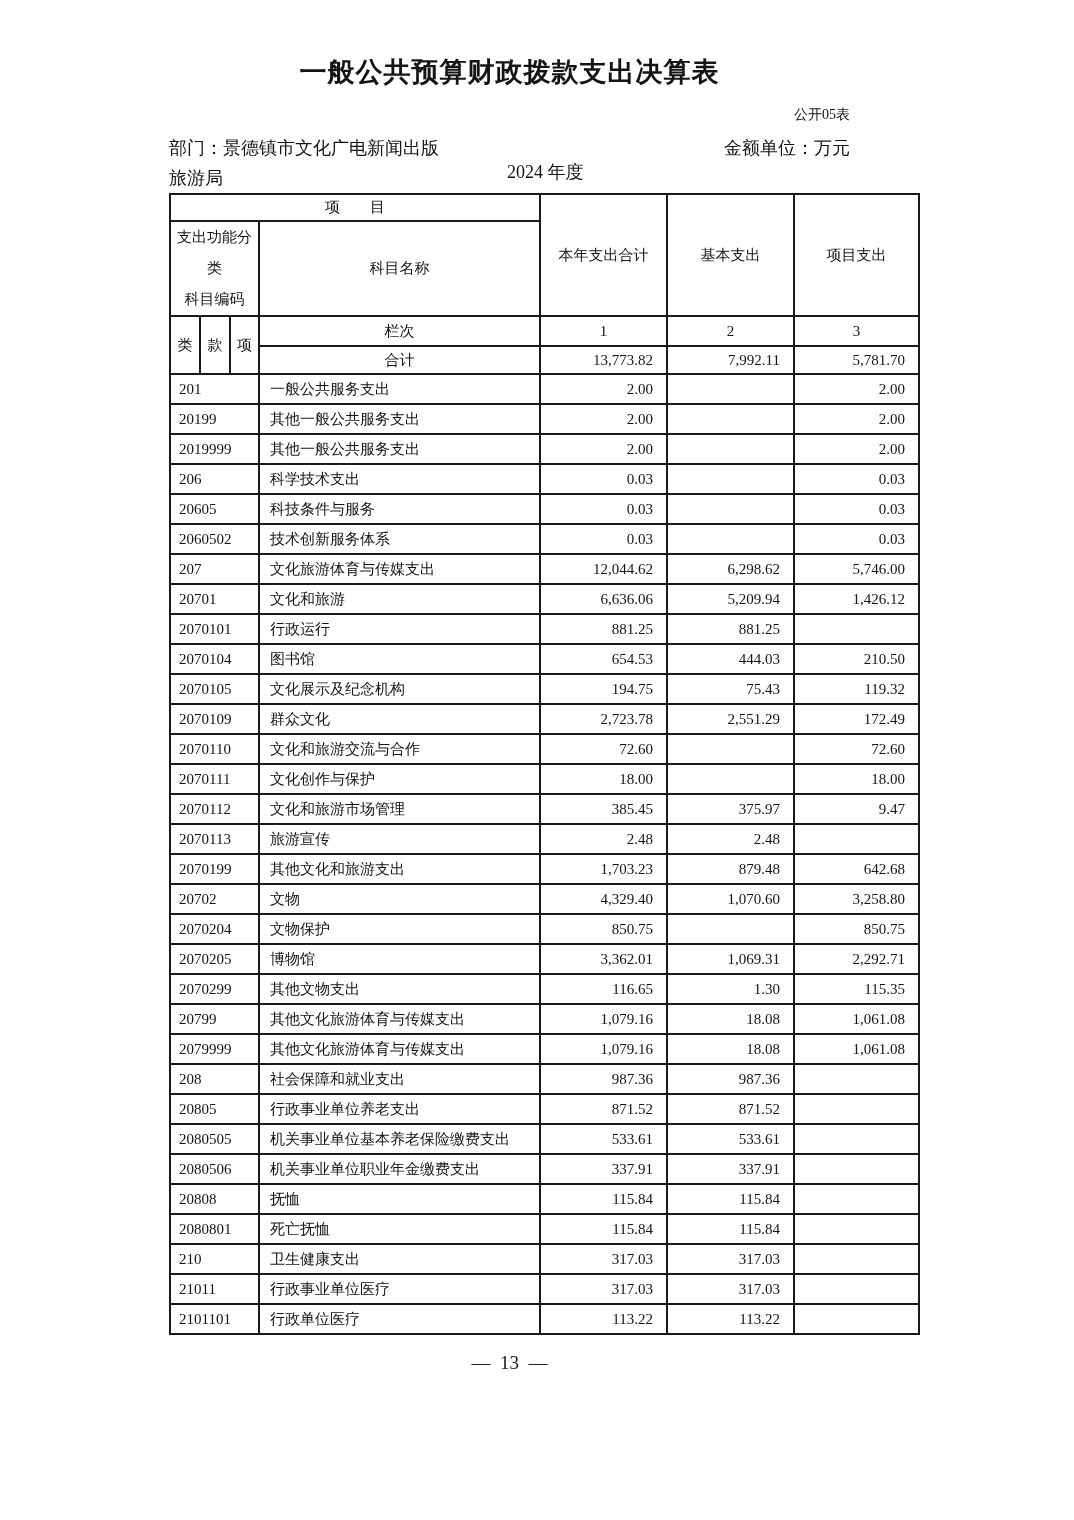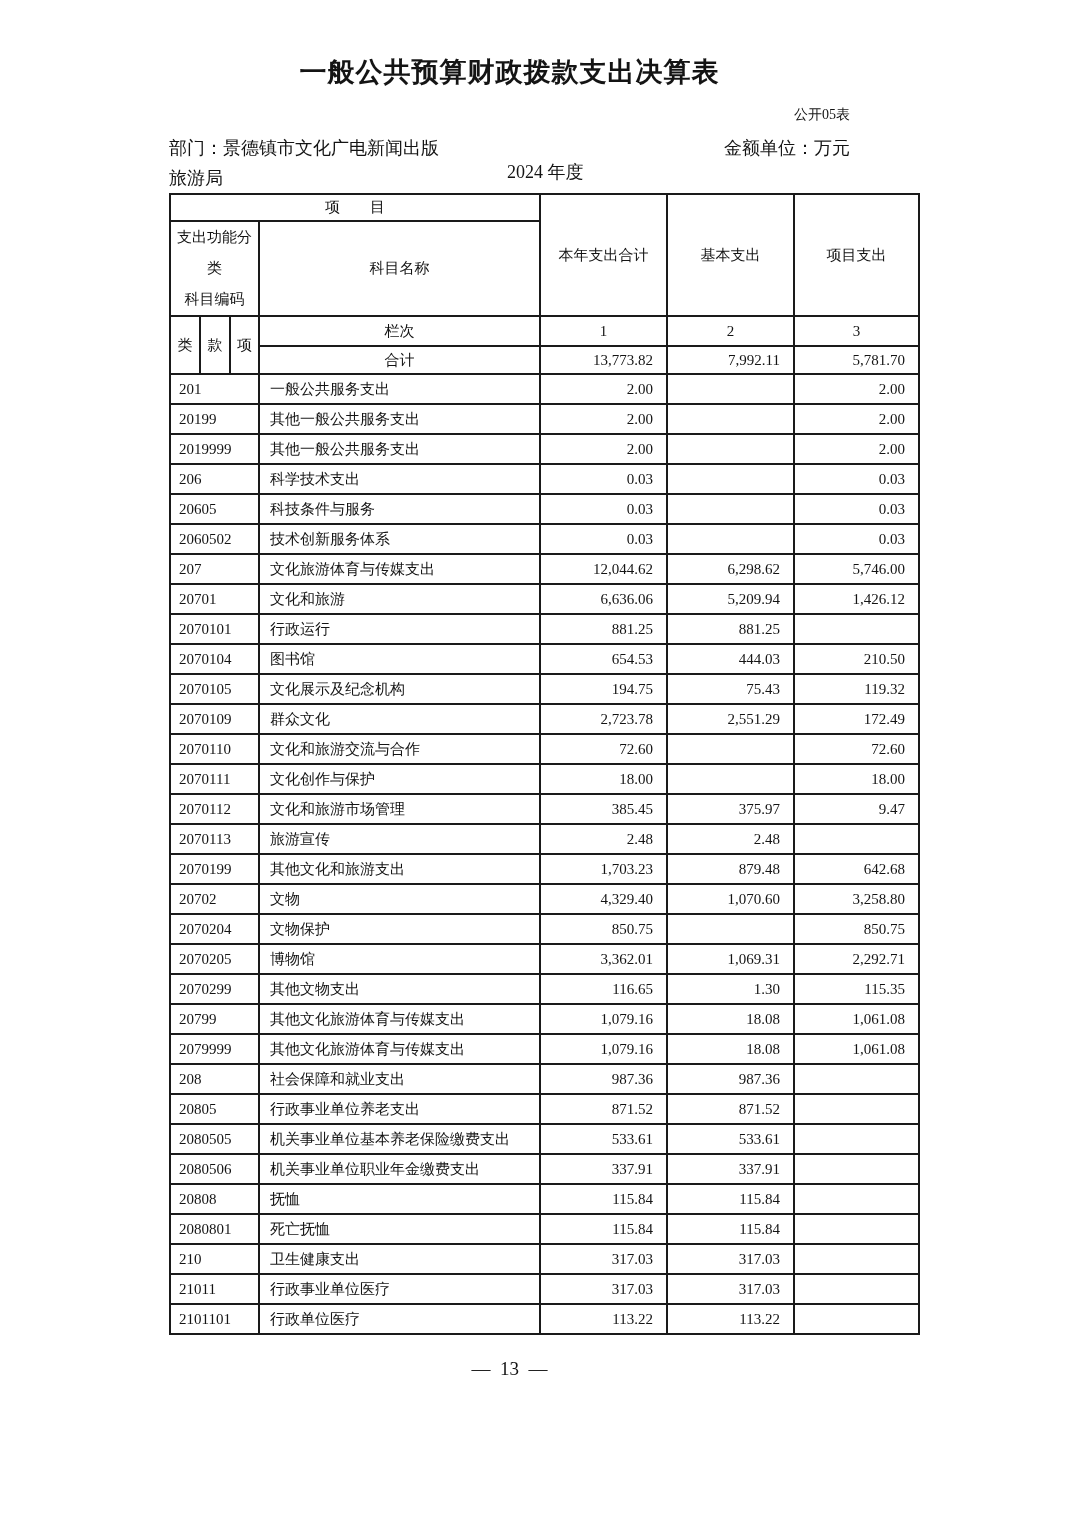--- a/index.html
+++ b/index.html
@@ -64,21 +64,21 @@
   tr.row-codehead { height: 80px; }
   tr.row-lanci    { height: 30px; }
   tr.row-total    { height: 28px; }
   tr.data-row     { height: 30px; }
   .two-line div { line-height: 31px; }
   .wide-gap { white-space: pre; }
   .footer {
     text-align: center;
     font-size: 19px;
     line-height: 24px;
-    margin-top: 22px;
+    margin-top: 16px;
     white-space: pre;
   }
 </style>
 </head>
 <body>
 
 <div class="page">
   <div class="content">
 
     <div class="title">一般公共预算财政拨款支出决算表</div>

